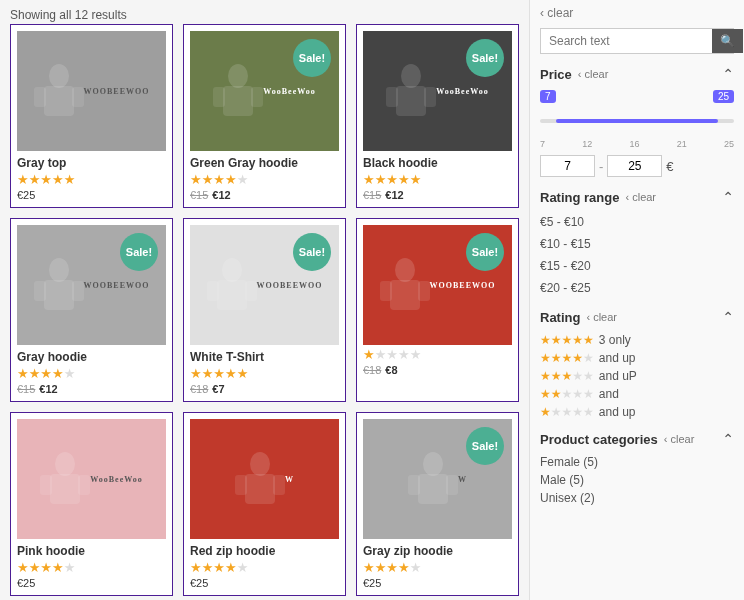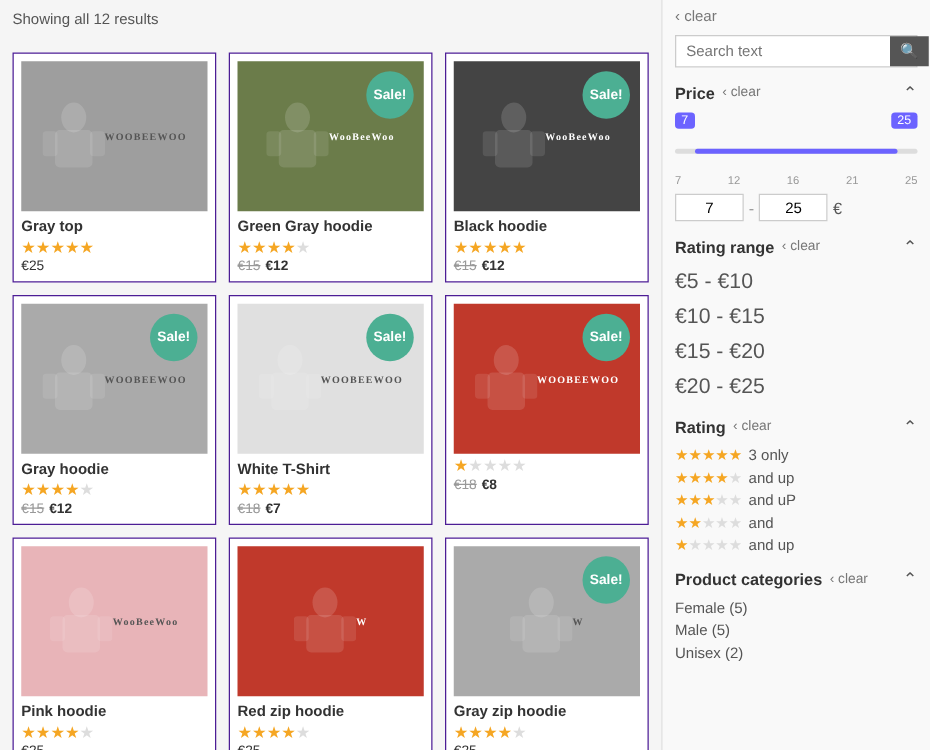--- a/index.html
+++ b/index.html
@@ -3,21 +3,21 @@
   <meta charset="utf-8">
   <style>
     * { box-sizing: border-box; margin: 0; padding: 0; }
     body { font-family: Arial, sans-serif; font-size: 13px; background: #f5f5f5; color: #333; width: 744px; min-height: 600px; overflow: hidden; }
 
     .page { display: flex; width: 744px; }
 
     
     .main-content { flex: 1; padding: 8px 10px; }
 
-    .results-count { font-size: 12px; color: #555; margin-bottom: 20px; }
+    .results-count { font-size: 12px; color: #555; margin-bottom: 2px; }
 
     .product-grid { display: grid; grid-template-columns: repeat(3, 1fr); gap: 10px; }
 
     .product-card { background: #fff; position: relative; border: 1px solid #4c1d95; padding: 6px; }
 
     .product-image { width: 100%; height: 120px; background: #ccc; position: relative; overflow: hidden; display: flex; align-items: center; justify-content: center; }
 
     .sale-badge {
       position: absolute; top: 8px; right: 8px;
       background: #4caf93; color: white; border-radius: 50%;
@@ -60,21 +60,21 @@
     .slider-labels { display: flex; justify-content: space-between; margin-bottom: 4px; }
     .slider-label-min { background: #6c63ff; color: white; font-size: 10px; padding: 1px 5px; border-radius: 3px; }
     .slider-label-max { background: #6c63ff; color: white; font-size: 10px; padding: 1px 5px; border-radius: 3px; }
 
     .price-input-row { display: flex; align-items: center; gap: 4px; margin-top: 6px; }
     .price-input { border: 1px solid #ccc; padding: 3px 6px; width: 55px; font-size: 12px; text-align: center; }
     .price-separator { color: #999; }
     .price-currency { color: #555; font-size: 13px; }
 
     
-    .filter-item { font-size: 17px; color: #555; margin-bottom: 4px; padding: 2px 0; cursor: pointer; }
+    .filter-item { font-size: 12px; color: #555; margin-bottom: 4px; padding: 2px 0; cursor: pointer; }
 
     
     .rating-item { display: flex; align-items: center; gap: 5px; margin-bottom: 4px; cursor: pointer; font-size: 12px; color: #555; }
     .rating-stars { color: #f5a623; font-size: 12px; }
 
     
     .category-item { font-size: 12px; color: #555; margin-bottom: 4px; cursor: pointer; }
 
     .filter-header-row { display: flex; align-items: center; }
 

